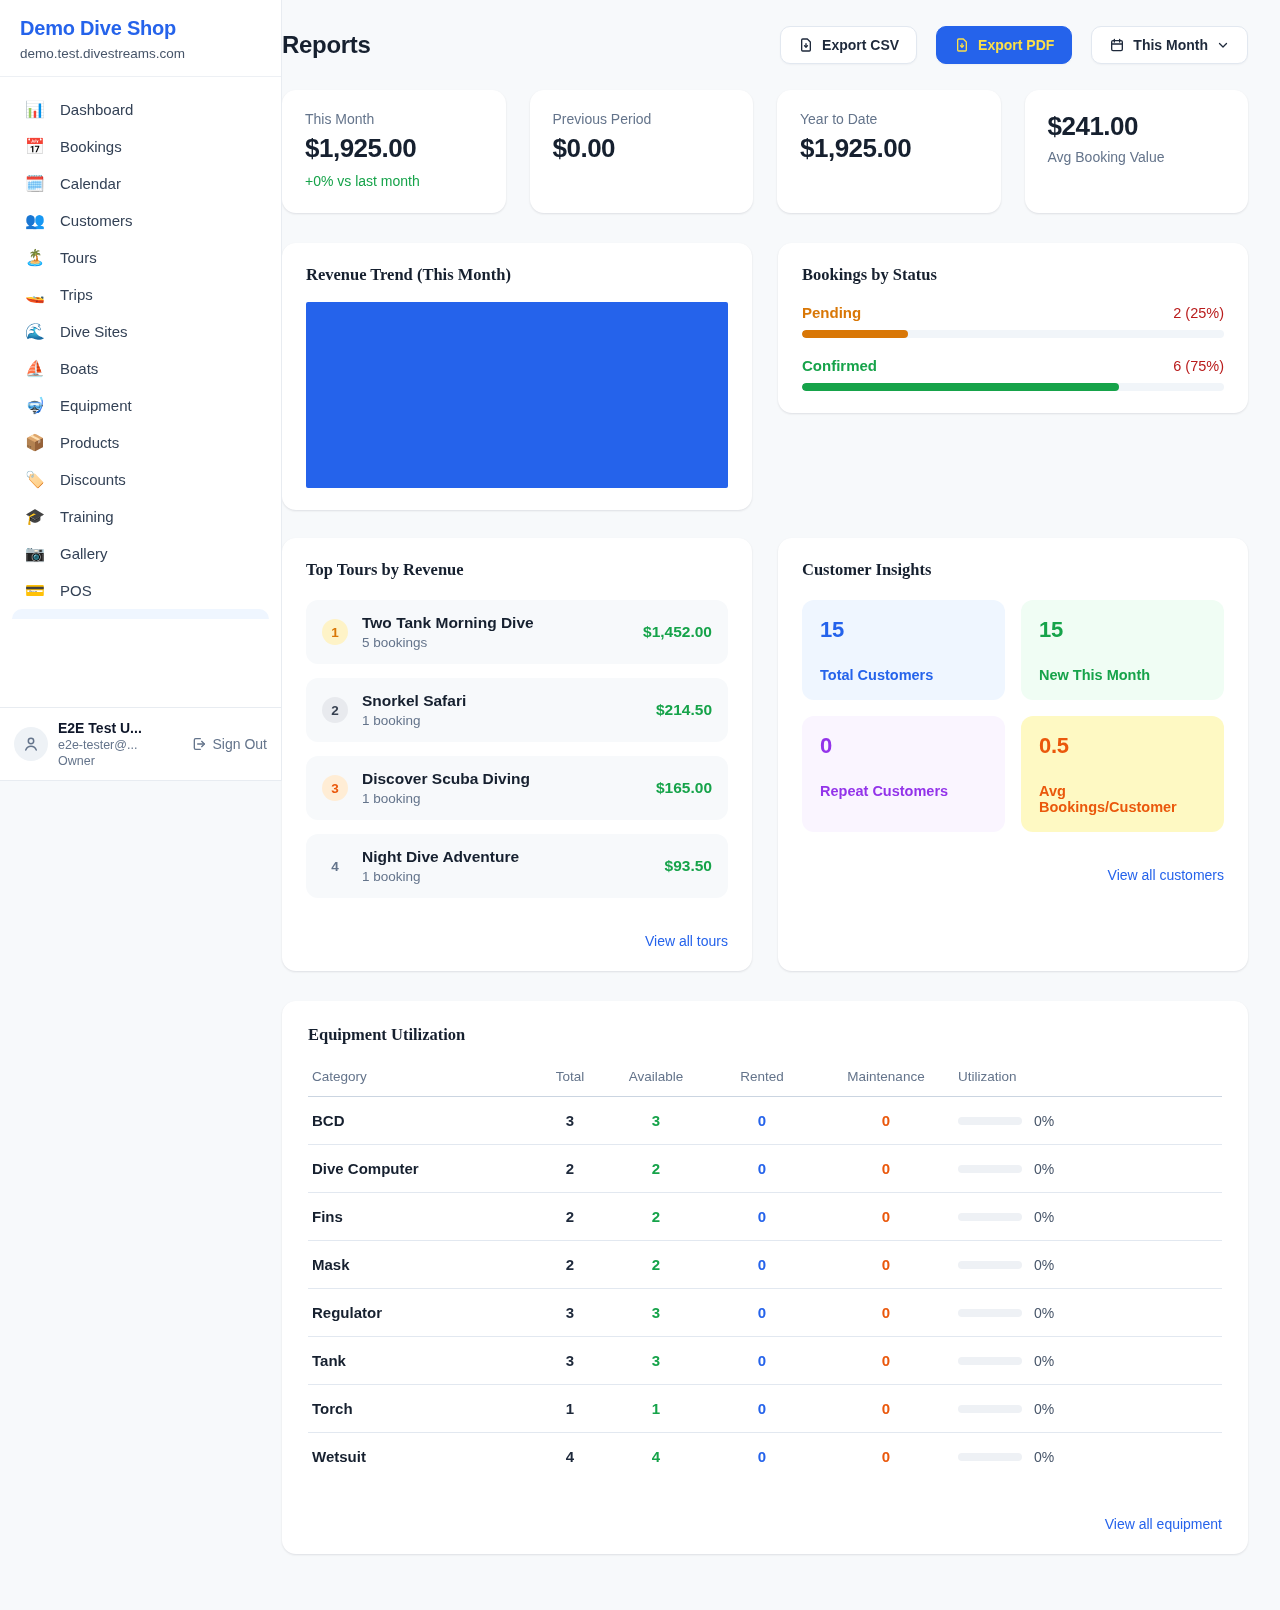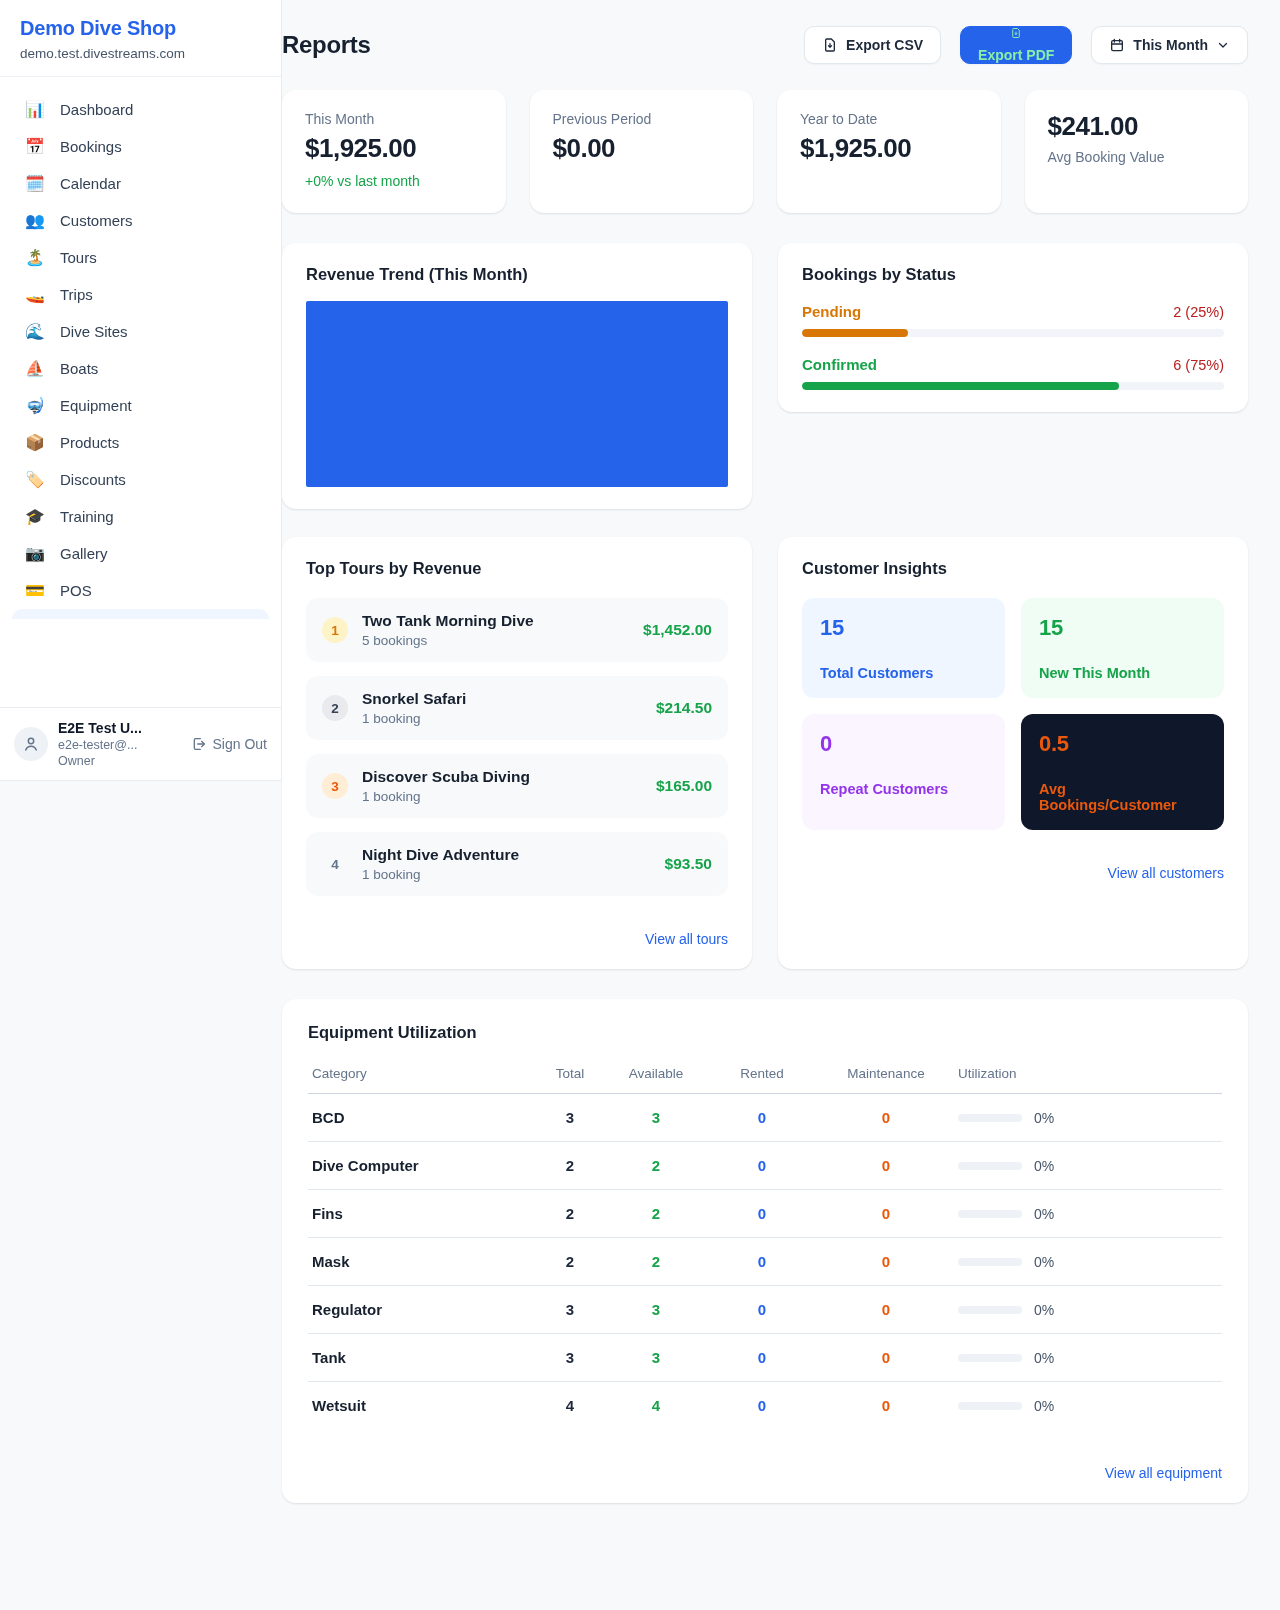--- a/index.html
+++ b/index.html
@@ -45,29 +45,29 @@
   .main { margin-left:250px; padding:26px 32px 40px; }
   .page-header { display:flex; justify-content:space-between; align-items:center; margin-bottom:26px; }
   .page-title { font-size:24px; font-weight:800; color:#16202f; letter-spacing:-0.3px; }
   .header-actions { display:flex; gap:19px; align-items:center; }
   .btn {
     display:flex; align-items:center; gap:8px; height:38px; padding:0 17px;
     border-radius:10px; font-size:14px; font-weight:600; cursor:pointer;
     background:#fff; border:1px solid #e2e8f0; color:#1e293b;
     box-shadow:0 1px 2px rgba(16,24,40,.04);
   }
-  .btn-primary { background:#2563eb; border-color:#2563eb; color:#86efac;flex-direction:column; }
+  .btn-primary { background:#2563eb; border-color:#2563eb; color:#fde047; }
   .btn svg { display:block; }
 
   
   .card {
     background:#fff; border-radius:14px;
     box-shadow:0 1px 2px rgba(16,24,40,.06), 0 1px 3px rgba(16,24,40,.05);
   }
-  .card-title { font-size:16.5px; font-weight:700; color:#16202f; }
+  .card-title { font-size:16.5px; font-weight:700; color:#16202f;font-family:Liberation Serif, serif; }
 
   .stats-grid { display:grid; grid-template-columns:repeat(4,1fr); gap:24px; margin-bottom:30px; }
   .stat-card { padding:21px 23px; min-height:123px; }
   .stat-label { font-size:14px; color:#64748b; }
   .stat-value { font-size:26px; font-weight:800; color:#16202f; letter-spacing:-0.5px; margin-top:6px; }
   .stat-delta { font-size:14px; color:#16a34a; margin-top:9px; }
   .stat-card.value-first .stat-value { margin-top:0; }
   .stat-card.value-first .stat-label { margin-top:7px; }
 
   .charts-row { display:grid; grid-template-columns:1fr 1fr; gap:26px; align-items:start; margin-bottom:28px; }
@@ -342,21 +342,21 @@
           <div class="tile-label" style="color: rgb(37, 99, 235);">Total Customers</div>
         </div>
         <div class="tile" style="background: rgb(240, 253, 244);">
           <div class="tile-value" style="color: rgb(22, 163, 74);">15</div>
           <div class="tile-label" style="color: rgb(22, 163, 74);">New This Month</div>
         </div>
         <div class="tile" style="background: rgb(250, 245, 255);">
           <div class="tile-value" style="color: rgb(147, 51, 234);">0</div>
           <div class="tile-label" style="color: rgb(147, 51, 234);">Repeat Customers</div>
         </div>
-        <div class="tile" style="background: #0f172a;">
+        <div class="tile" style="background: #fef9c3;">
           <div class="tile-value" style="color: rgb(234, 88, 12);">0.5</div>
           <div class="tile-label" style="color: rgb(234, 88, 12);">Avg Bookings/Customer</div>
         </div>
       </div>
       <a class="view-link">View all customers</a>
     </div>
   </div>
 
   <div class="card equip-card">
     <h3 class="card-title">Equipment Utilization</h3>
@@ -452,20 +452,33 @@
             <td class="rented col-center">0</td>
             <td class="maint col-center">0</td>
             <td>
               <div class="util-cell">
                 <div class="util-bar"></div>
                 <span class="util-text">0%</span>
               </div>
             </td>
           </tr>
           <tr>
+            <td class="cat">Torch</td>
+            <td class="total col-center">1</td>
+            <td class="avail col-center">1</td>
+            <td class="rented col-center">0</td>
+            <td class="maint col-center">0</td>
+            <td>
+              <div class="util-cell">
+                <div class="util-bar"></div>
+                <span class="util-text">0%</span>
+              </div>
+            </td>
+          </tr>
+          <tr>
             <td class="cat">Wetsuit</td>
             <td class="total col-center">4</td>
             <td class="avail col-center">4</td>
             <td class="rented col-center">0</td>
             <td class="maint col-center">0</td>
             <td>
               <div class="util-cell">
                 <div class="util-bar"></div>
                 <span class="util-text">0%</span>
               </div>

